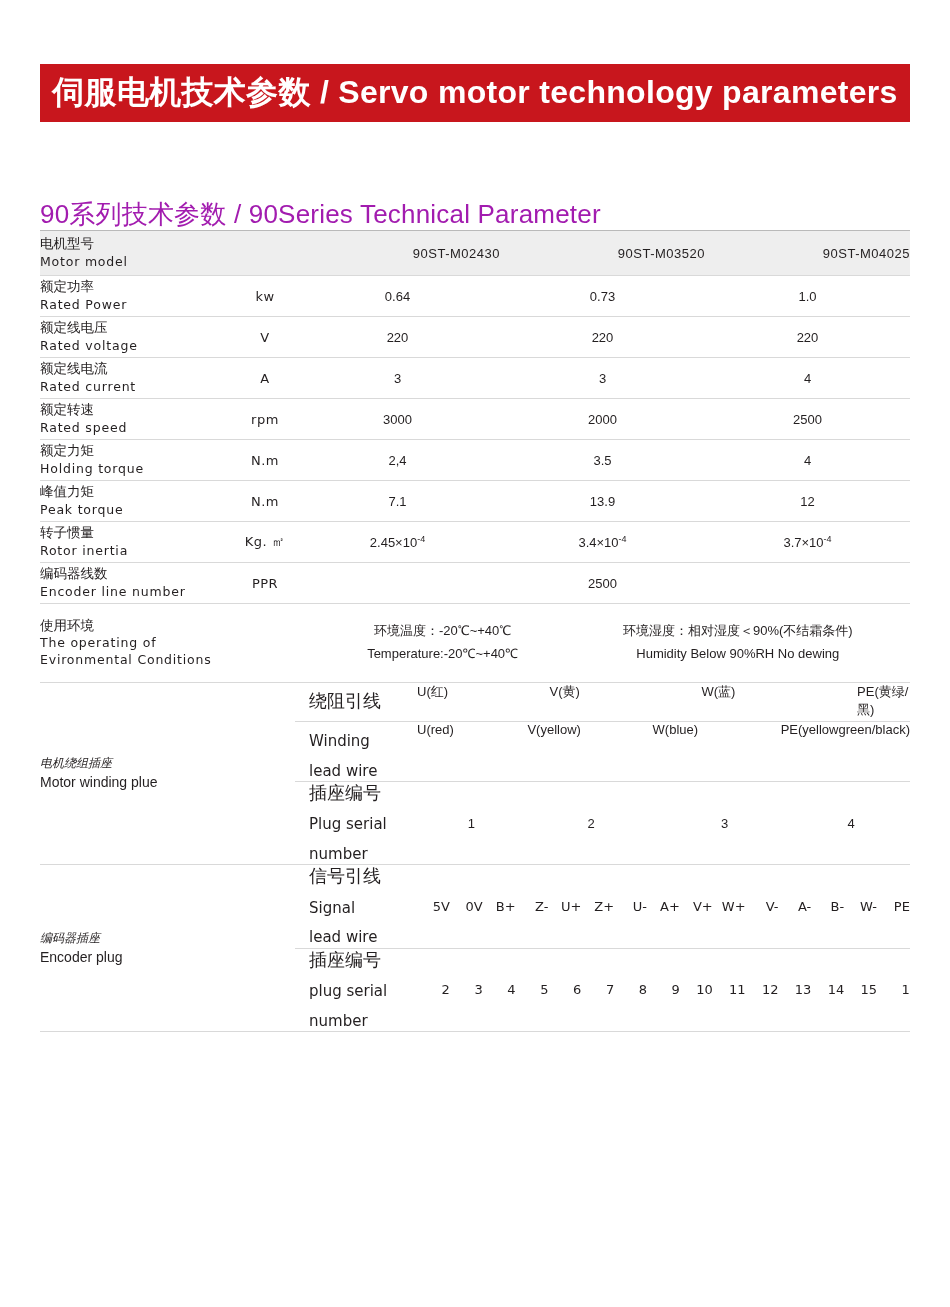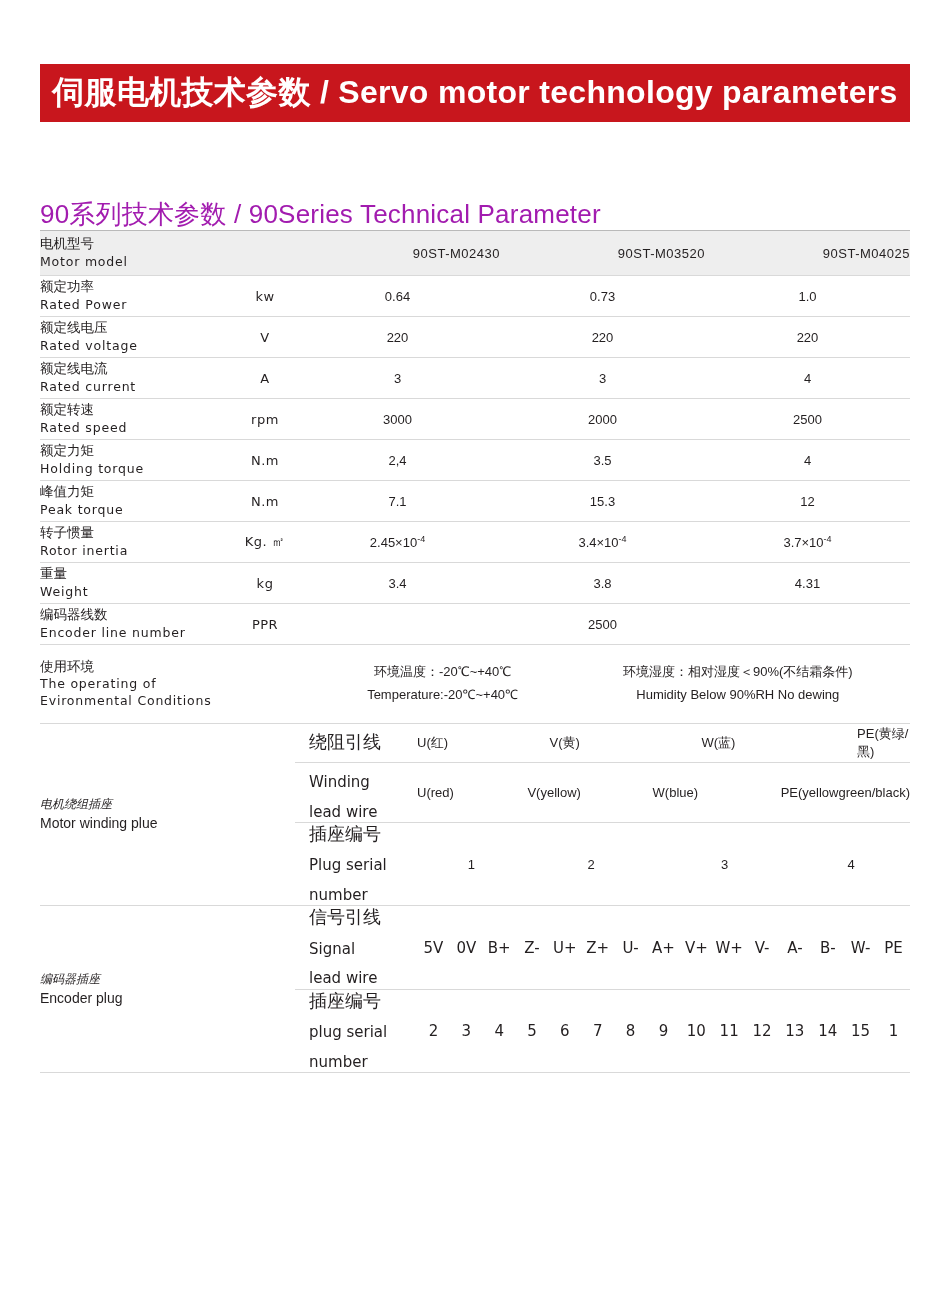--- a/index.html
+++ b/index.html
@@ -144,38 +144,38 @@
   .inner tr:last-child td { border-bottom: 0; }
   .inner .ilabel {
     padding-left: 14px;
     line-height: 1.3;
     width: 108px;
   }
   .inner .ilabel .cn { display: block; font-size: 18px; }
   .inner .ilabel .en { display: block; font-size: 15px; font-family: "DejaVu Sans", sans-serif; margin-top: 10px; }
   .wr td { height: 38px; }
 
-  .wire-row { display: flex; align-items: center; height: 100%; gap: 40px; }
+  .wire-row { display: flex; height: 100%; gap: 40px; }
   .wire-row > div {
     text-align: left;
     font-size: 13px;
   }
   .w1 { width: 120px; }
   .w2 { width: 145px; }
   .w3 { width: 150px; }
   .w4 { width: auto; }
 
   .num-row { display: flex; align-items: center; }
   .num-row > div { font-size: 13px; text-align: center; }
 
   .enc-row { display: flex; align-items: center; }
   .enc-row > div {
     flex: 1 1 0;
-    text-align: center;
-    font-size: 15px;
+    text-align: right;
+    font-size: 13px;
     font-family: "DejaVu Sans", sans-serif;
   }
 
   .big-lbl {
     padding-left: 16px;
     line-height: 1.5;
   }
   .big-lbl .cn { display: block; font-size: 12px; font-style: italic; }
   .big-lbl .en { display: block; font-size: 14px; }
 
@@ -267,45 +267,35 @@
       <td class="val">4</td>
     </tr>
 
     <tr class="row-std">
       <td class="lbl">
         <span class="cn">峰值力矩</span>
         <span class="en">Peak torque</span>
       </td>
       <td class="unit leftcell">N.m</td>
       <td class="val">7.1</td>
-      <td class="val">15.3</td>
+      <td class="val">13.9</td>
       <td class="val">12</td>
     </tr>
 
     <tr class="row-std">
       <td class="lbl">
         <span class="cn">转子惯量</span>
         <span class="en">Rotor inertia</span>
       </td>
       <td class="unit leftcell">Kg. ㎡</td>
       <td class="val"><span>2.45×10</span><span class="sup">-4</span></td>
       <td class="val"><span>3.4×10</span><span class="sup">-4</span></td>
       <td class="val"><span>3.7×10</span><span class="sup">-4</span></td>
     </tr>
 
-    <tr class="row-std">
-      <td class="lbl">
-        <span class="cn">重量</span>
-        <span class="en">Weight</span>
-      </td>
-      <td class="unit leftcell">kg</td>
-      <td class="val">3.4</td>
-      <td class="val">3.8</td>
-      <td class="val">4.31</td>
-    </tr>
 
     <tr class="row-std">
       <td class="lbl">
         <span class="cn">编码器线数</span>
         <span class="en">Encoder line number</span>
       </td>
       <td class="unit leftcell">PPR</td>
       <td class="val" colspan="3">2500</td>
     </tr>
 

